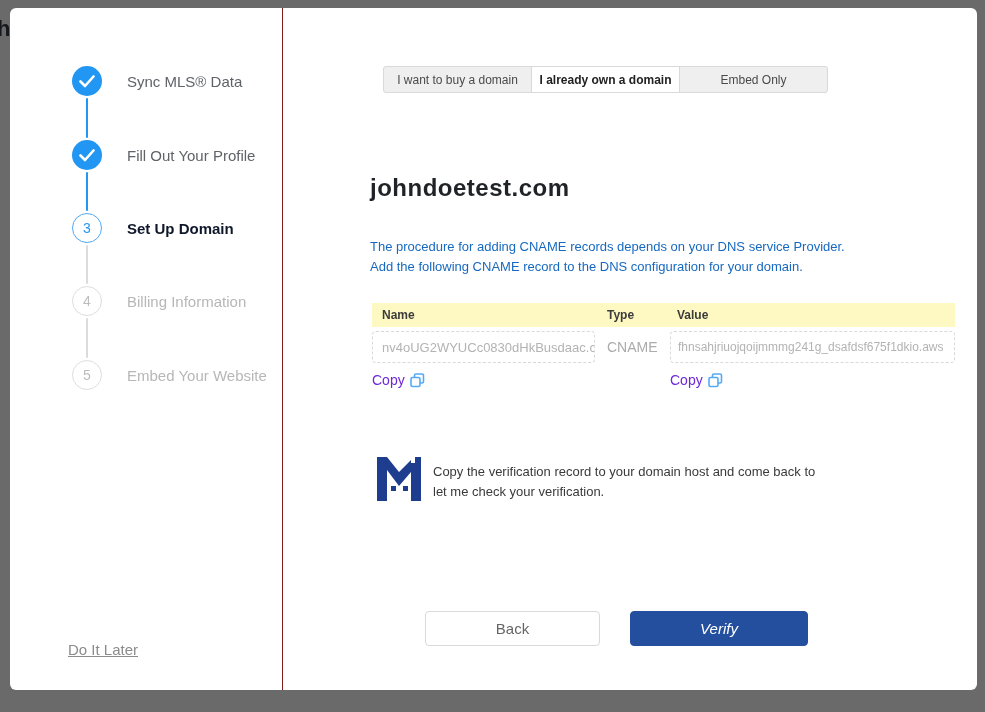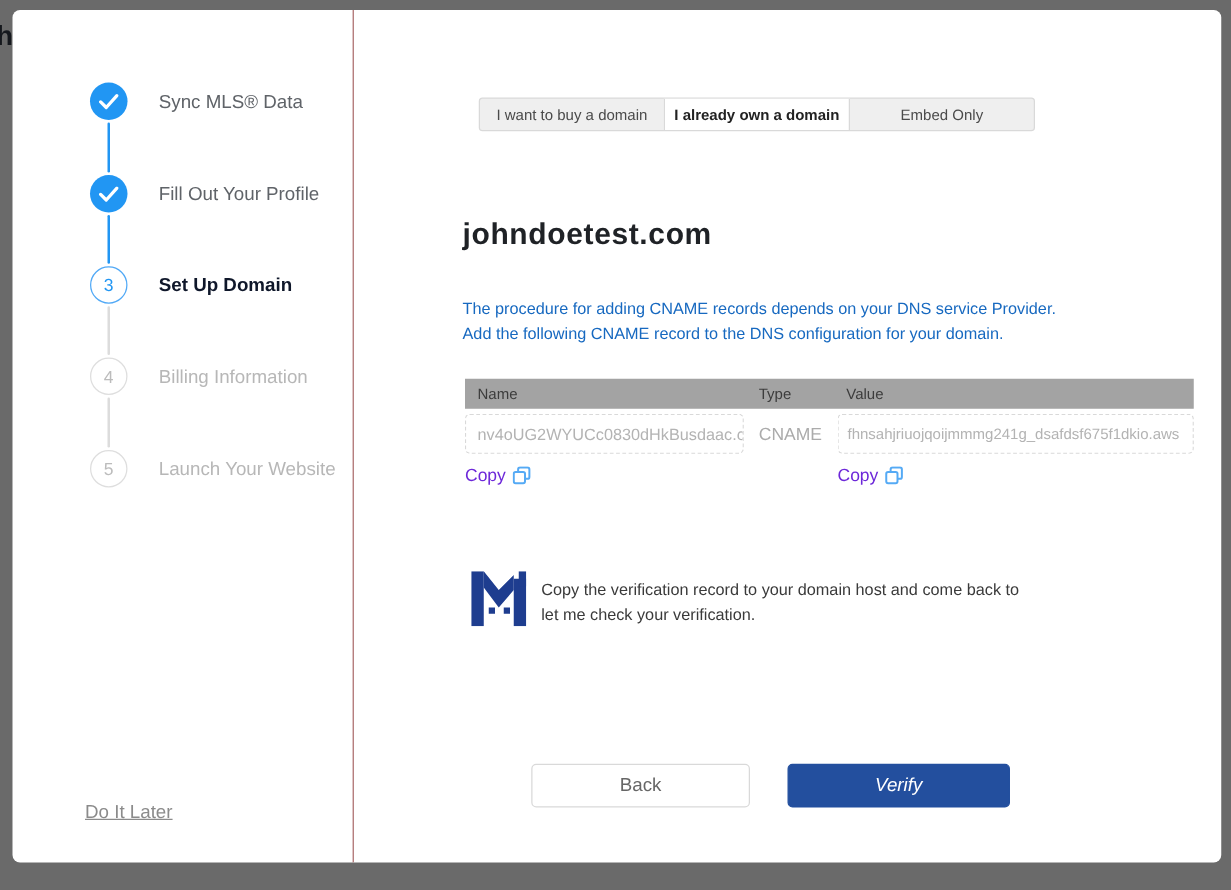--- a/index.html
+++ b/index.html
@@ -42,42 +42,42 @@
   .connector.blue { background:#2196f3; }
   .connector.gray { background:#dcdcdc; }
   .do-it-later {
     position:absolute; left:58px; top:633px;
     font-size:15px; color:#8b8b8b; text-decoration:underline; cursor:pointer;
   }
   
   .main { position:absolute; left:273px; top:0; right:0; bottom:0; }
   .tabbar {
     position:absolute; left:100px; top:58px; width:445px; height:27px;
-    display:flex; background:#efefef; border:1px solid #d9d9d9; border-radius:3px;margin-top:12px;
+    display:flex; background:#efefef; border:1px solid #d9d9d9; border-radius:3px;
   }
   .tab {
     flex:1 1 0; display:flex; align-items:center; justify-content:center;
     font-size:12px; color:#4a4a4a; cursor:pointer; white-space:nowrap;
   }
   .tab.selected {
     background:#ffffff; font-weight:bold; color:#222;
     border-left:1px solid #d9d9d9; border-right:1px solid #d9d9d9;
   }
   .domain-heading {
     position:absolute; left:87px; top:166px;
     font-size:24px; font-weight:bold; color:#1f2226; letter-spacing:0.5px;
   }
   .instructions {
     position:absolute; left:87px; top:229px;
     font-size:13px; line-height:20px; color:#1769c0;
   }
   .record-table { position:absolute; left:89px; top:295px; width:583px; }
   .record-head {
-    position:relative; height:24px; background:#a3a3a3;
-    font-size:12px; font-weight:normal; color:#3c3c3c;
+    position:relative; height:24px; background:#fef9c3;
+    font-size:12px; font-weight:bold; color:#3c3c3c;
   }
   .record-head .h-name  { position:absolute; left:10px;  top:5px; }
   .record-head .h-type  { position:absolute; left:235px; top:5px; }
   .record-head .h-value { position:absolute; left:305px; top:5px; }
   .record-row { position:relative; height:32px; margin-top:4px; }
   .dash-box {
     position:absolute; top:0; height:32px;
     border:1px dashed #d9d9d9; border-radius:4px;
     display:flex; align-items:center;
     color:#b3b3b3; background:#fff; white-space:nowrap; overflow:hidden;
@@ -162,21 +162,21 @@
         <span>4</span>
       </div>
       <span class="step-label pending">Billing Information</span>
     </div>
     <div class="connector gray" style="top:310px; height:40px;"></div>
 
     <div class="step" style="top:352px;">
       <div class="step-circle pending">
         <span>5</span>
       </div>
-      <span class="step-label pending">Launch Your Website</span>
+      <span class="step-label pending">Embed Your Website</span>
     </div>
 
     <a class="do-it-later">Do It Later</a>
   </div>
 
   <div class="main">
 
     <div class="tabbar">
       <div class="tab">I want to buy a domain</div>
       <div class="tab selected">I already own a domain</div>

